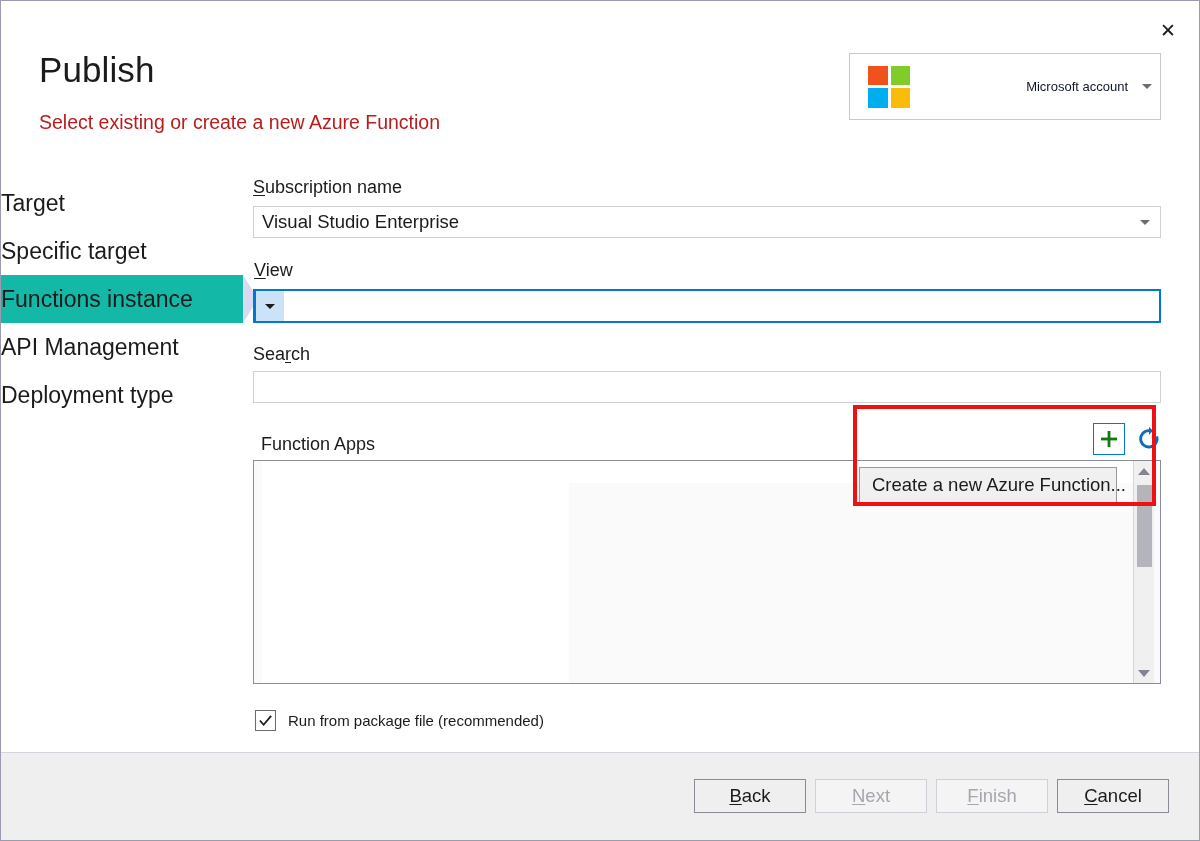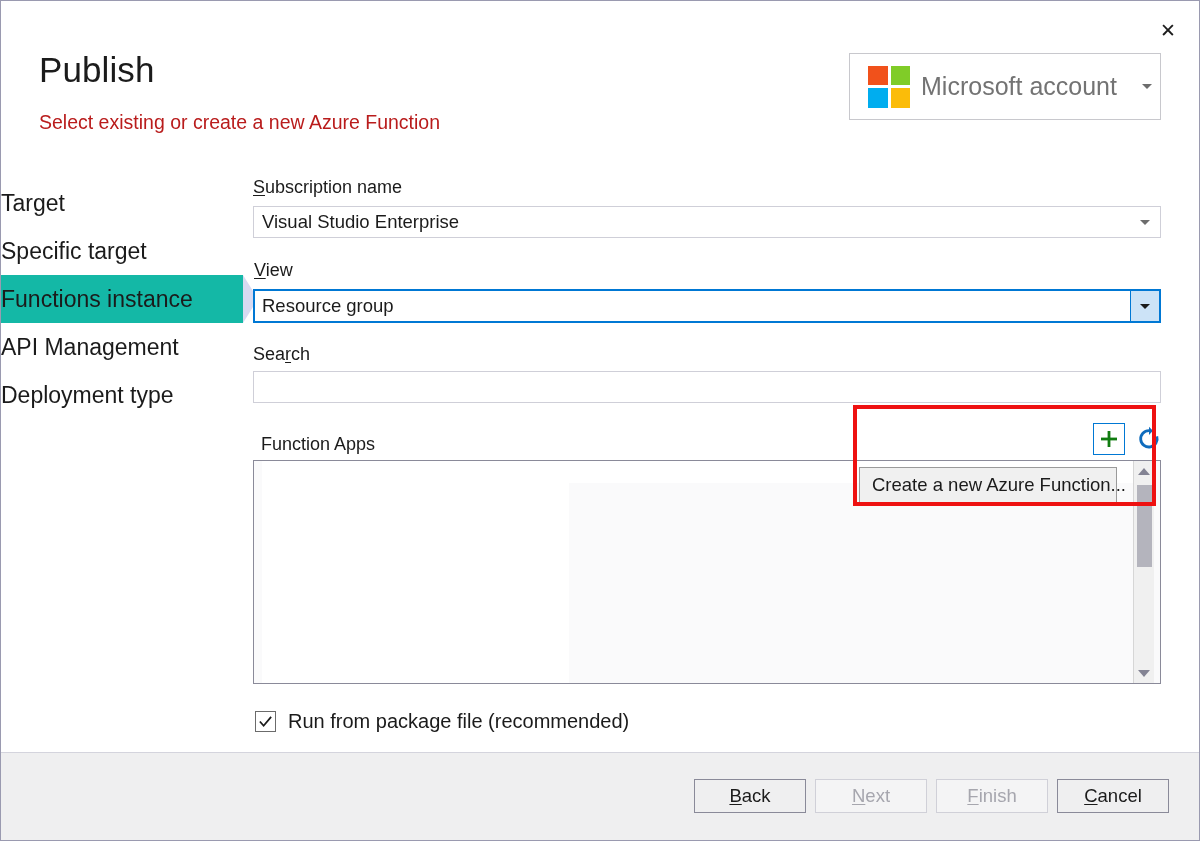--- a/index.html
+++ b/index.html
@@ -81,23 +81,23 @@
     margin-left: 18px;
     display: grid;
     grid-template-columns: 1fr 1fr;
     grid-template-rows: 1fr 1fr;
     gap: 3px;
     flex: none;
   }
   .ms-logo i { display: block; }
   .account-name {
     flex: 1;
-    text-align: center;
-    font-size: 25px;
-    color: #737373;
+    text-align: right;
+    font-size: 13px;
+    color: #0f172a;
     padding-right: 6px;
   }
   .chip-caret {
     width: 26px;
     flex: none;
     display: flex;
     align-items: center;
     justify-content: center;
     color: #6d6d6d;
   }
@@ -321,21 +321,21 @@
     box-sizing: border-box;
     border: 1px solid #6b6b6b;
     background: #ffffff;
     display: flex;
     align-items: center;
     justify-content: center;
     flex: none;
   }
   .chk-label {
     margin-left: 12px;
-    font-size: 20px;
+    font-size: 15px;
     color: #1b1b1b;
     white-space: nowrap;
   }
 
   
   .footer {
     position: absolute;
     left: 0;
     right: 0;
     bottom: 0;
@@ -411,21 +411,20 @@
   <div class="field-label" style="left:252px; top:176px;"><u>S</u><span>ubscription name</span></div>
   <div class="combo" style="left:252px; top:205px; width:908px; height:32px;">
     <span class="combo-text">Visual Studio Enterprise</span>
     <span class="combo-arrow-plain">
         <span class="tri-down"></span>
       </span>
   </div>
 
   <div class="field-label" style="left:253px; top:259px;"><u>V</u><span>iew</span></div>
   <div class="combo focused" style="left:252px; top:288px; width:908px; height:34px;">
-    <span class="combo-text">Resource group</span>
     <span class="combo-btn-blue">
         <span class="tri-down dark"></span>
       </span>
   </div>
 
   <div class="field-label" style="left:252px; top:343px;"><span>Sea</span><u>r</u><span>ch</span></div>
   <input class="textbox" style="left: 252px; top: 370px; width: 908px; height: 32px;" type="text" value="">
 
   <div class="field-label" style="left:260px; top:433px;">Function Apps</div>
 

